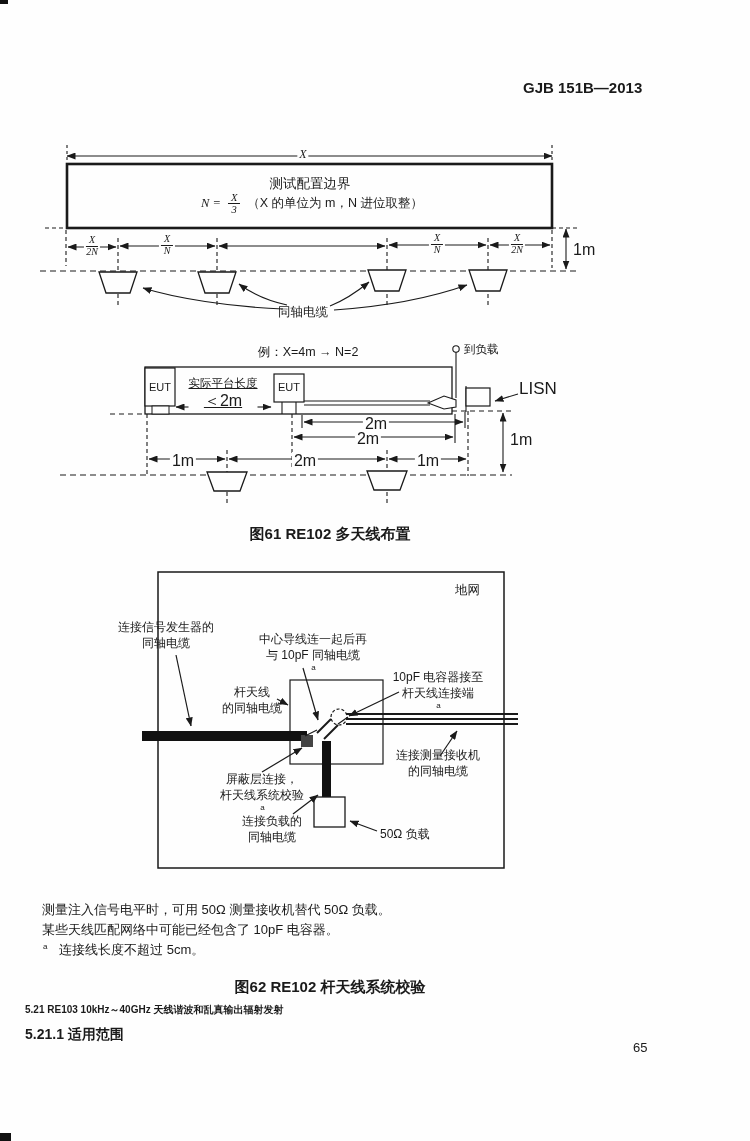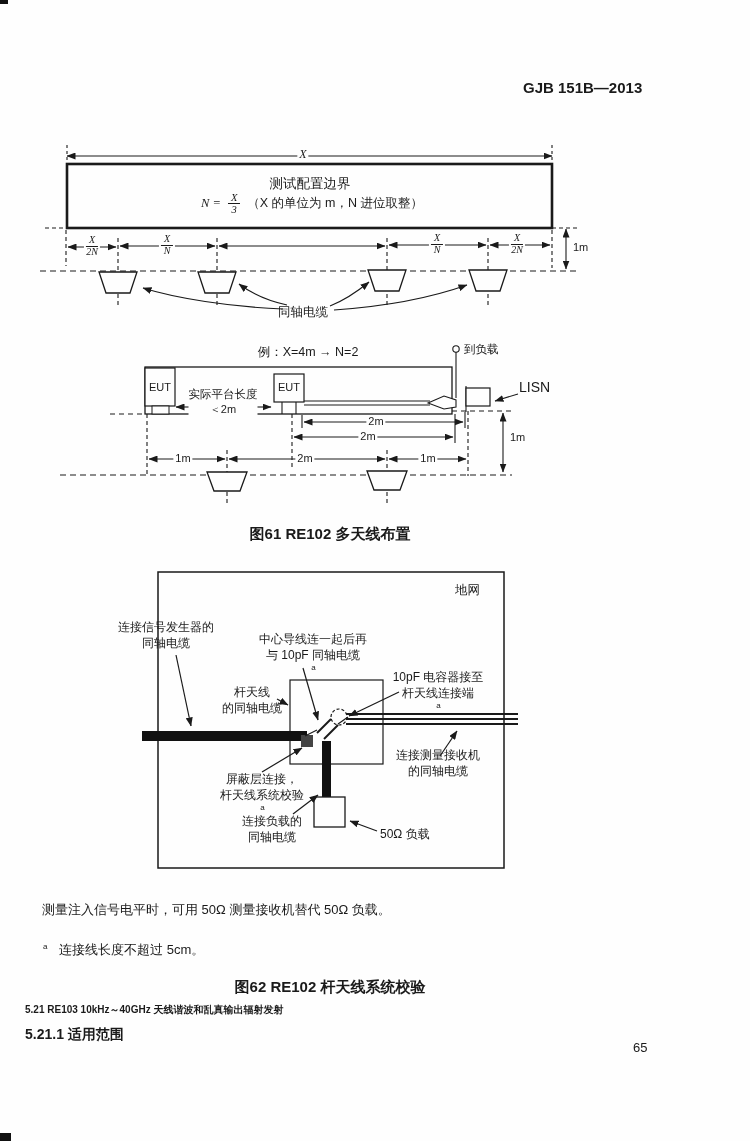--- a/index.html
+++ b/index.html
@@ -2,21 +2,21 @@
 <html><head>
 <meta charset="utf-8">
 <style>
   html,body{margin:0;padding:0;background:#888;}
   #page{position:relative;width:750px;height:1141px;background:#fefefe;margin:0 auto;
         font-family:"Liberation Sans","DejaVu Sans",sans-serif;color:#1a1a1a;overflow:hidden;}
   .abs{position:absolute;white-space:nowrap;}
   .ctr{transform:translateX(-50%);text-align:center;}
   .lbl{font-size:12px;line-height:1.3;}
   .lbl span{display:block;}
-  .dim{font-size:11px;background:#fefefe;padding:0 2px;}
+  .dim{font-size:16px;background:#fefefe;padding:0 2px;}
   .var{font-family:"Liberation Serif","DejaVu Serif",serif;font-style:italic;}
   .bold{font-weight:bold;}
   .frac{display:inline-flex;flex-direction:column;align-items:center;line-height:1.05;
         font-family:"Liberation Serif","DejaVu Serif",serif;font-style:italic;background:#fefefe;padding:0 2px;}
   .frac .num{border-bottom:1px solid #1a1a1a;padding:0 3px;}
   .frac-sm{font-size:10px;}
   .formula{display:flex;align-items:center;gap:5px;font-size:12.5px;}
   sup.sup{font-size:8px;vertical-align:super;margin-left:1px;}
   svg{position:absolute;left:0;top:0;}
 </style>
@@ -193,26 +193,26 @@
   <div class="abs frac frac-sm" style="left:517px;top:233px;transform:translateX(-50%);">
     <span class="num">X</span>
     <span class="den">2N</span>
   </div>
   <div class="abs dim" style="left:571px;top:241px;">1m</div>
   <div class="abs ctr" style="left:303px;top:304px;font-size:12.5px;">同轴电缆</div>
 
   <div class="abs ctr" style="left:308px;top:344px;font-size:12.5px;">例：X=4m → N=2</div>
   <div class="abs ctr" style="left:160px;top:381px;font-size:11px;">EUT</div>
   <div class="abs ctr" style="left:289px;top:381px;font-size:11px;">EUT</div>
-  <div class="abs lbl ctr" style="left:223px;top:387px;font-size:11.5px;">
+  <div class="abs lbl ctr" style="left:223px;top:376px;font-size:11.5px;text-decoration:underline;">
     <span>实际平台长度</span>
     <span class="dim">＜2m</span>
   </div>
   <div class="abs" style="left:464px;top:342px;font-size:11.5px;">到负载</div>
-  <div class="abs" style="left:519px;top:379px;font-size:14px;">LISN</div>
+  <div class="abs" style="left:519px;top:379px;font-size:17px;">LISN</div>
   <div class="abs dim ctr" style="left:376px;top:415px;">2m</div>
   <div class="abs dim ctr" style="left:368px;top:430px;">2m</div>
   <div class="abs dim ctr" style="left:183px;top:452px;">1m</div>
   <div class="abs dim ctr" style="left:305px;top:452px;">2m</div>
   <div class="abs dim ctr" style="left:428px;top:452px;">1m</div>
   <div class="abs dim" style="left:508px;top:431px;">1m</div>
 
   <div class="abs ctr bold" style="left:330px;top:525px;font-size:15px;">图61  RE102 多天线布置</div>
 
   <div class="abs" style="left:455px;top:582px;font-size:12.5px;">地网</div>
@@ -240,20 +240,21 @@
     <span>连接测量接收机</span>
     <span>的同轴电缆</span>
   </div>
   <div class="abs lbl ctr" style="left:272px;top:814px;">
     <span>连接负载的</span>
     <span>同轴电缆</span>
   </div>
   <div class="abs" style="left:380px;top:826px;font-size:12px;">50Ω 负载</div>
 
   <div class="abs" style="left:42px;top:901px;font-size:13px;">测量注入信号电平时，可用 50Ω 测量接收机替代 50Ω 负载。</div>
+  <div class="abs" style="left:42px;top:921px;font-size:13px;">某些天线匹配网络中可能已经包含了 10pF 电容器。</div>
   <div class="abs" style="left:42px;top:941px;font-size:13px;">
     <sup class="sup">a</sup>
     <span style="margin-left:8px;">连接线长度不超过 5cm。</span>
   </div>
 
   <div class="abs ctr bold" style="left:330px;top:978px;font-size:15px;">图62  RE102 杆天线系统校验</div>
 
   <div class="abs bold" style="left:25px;top:1003px;font-size:10px;">5.21  RE103  10kHz～40GHz 天线谐波和乱真输出辐射发射</div>
   <div class="abs bold" style="left:25px;top:1026px;font-size:14px;">5.21.1  适用范围</div>
 

